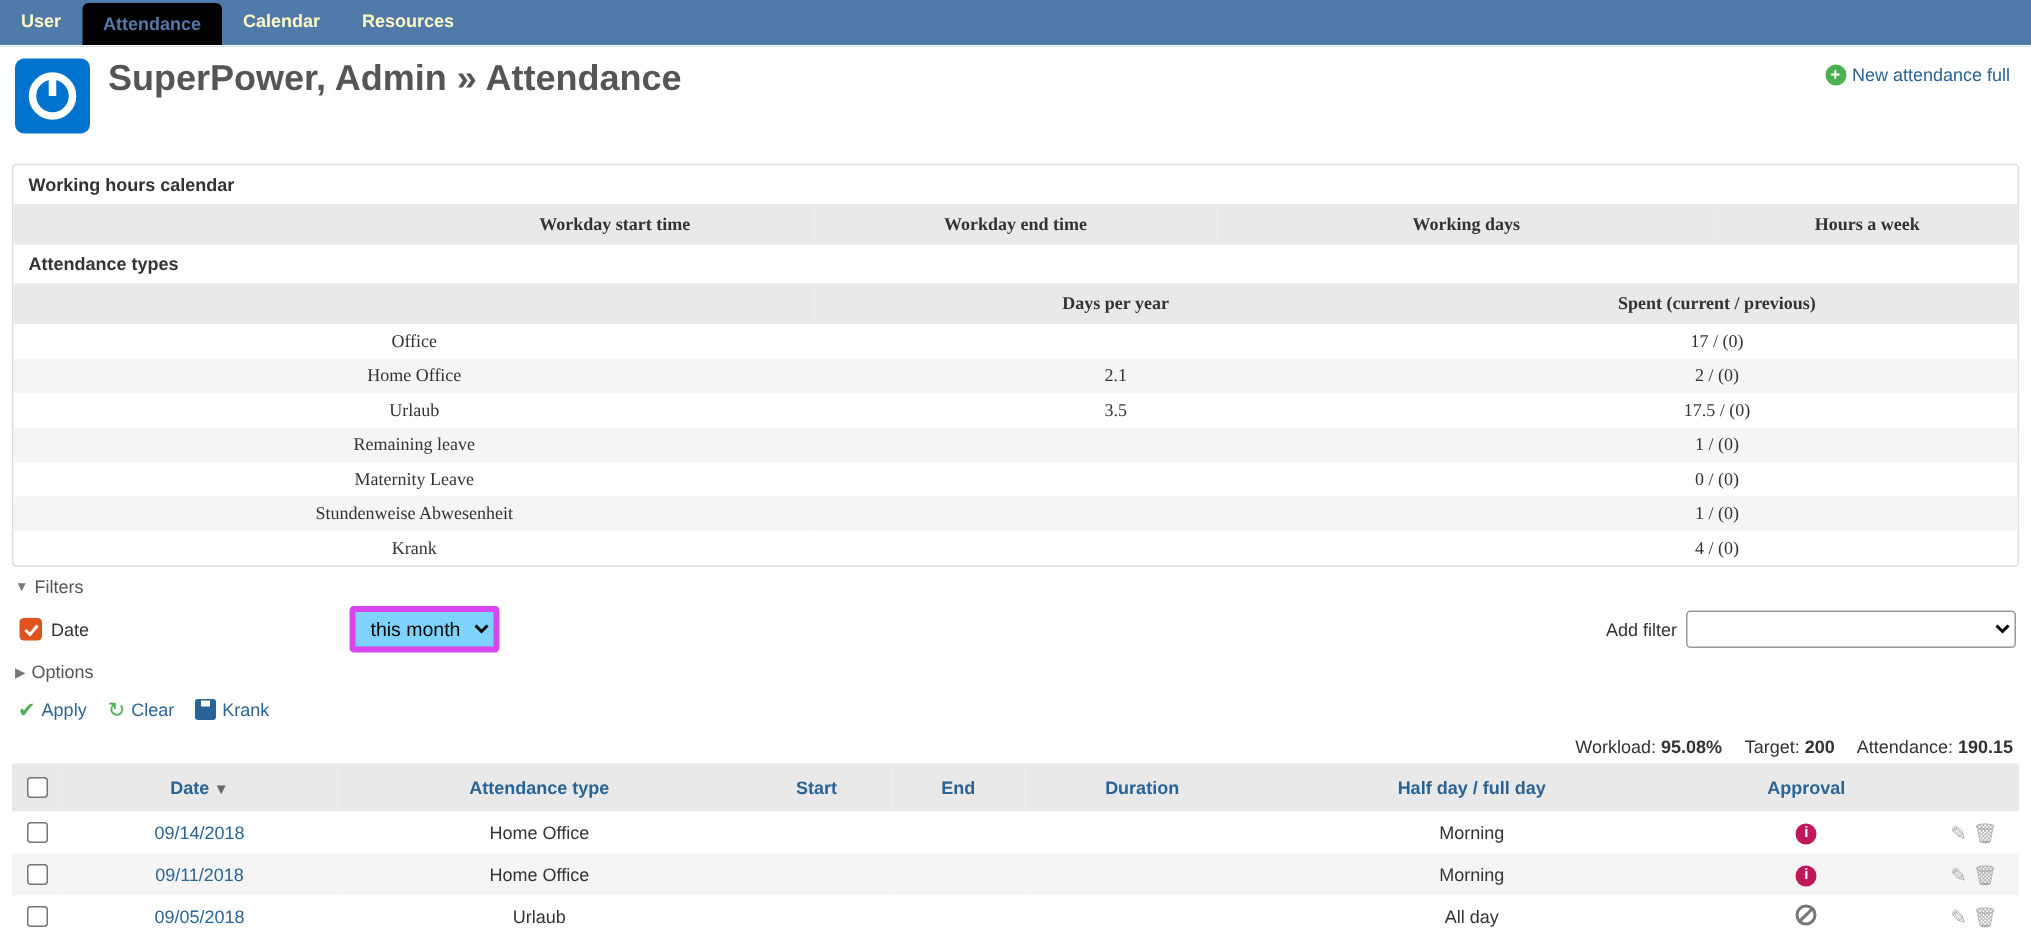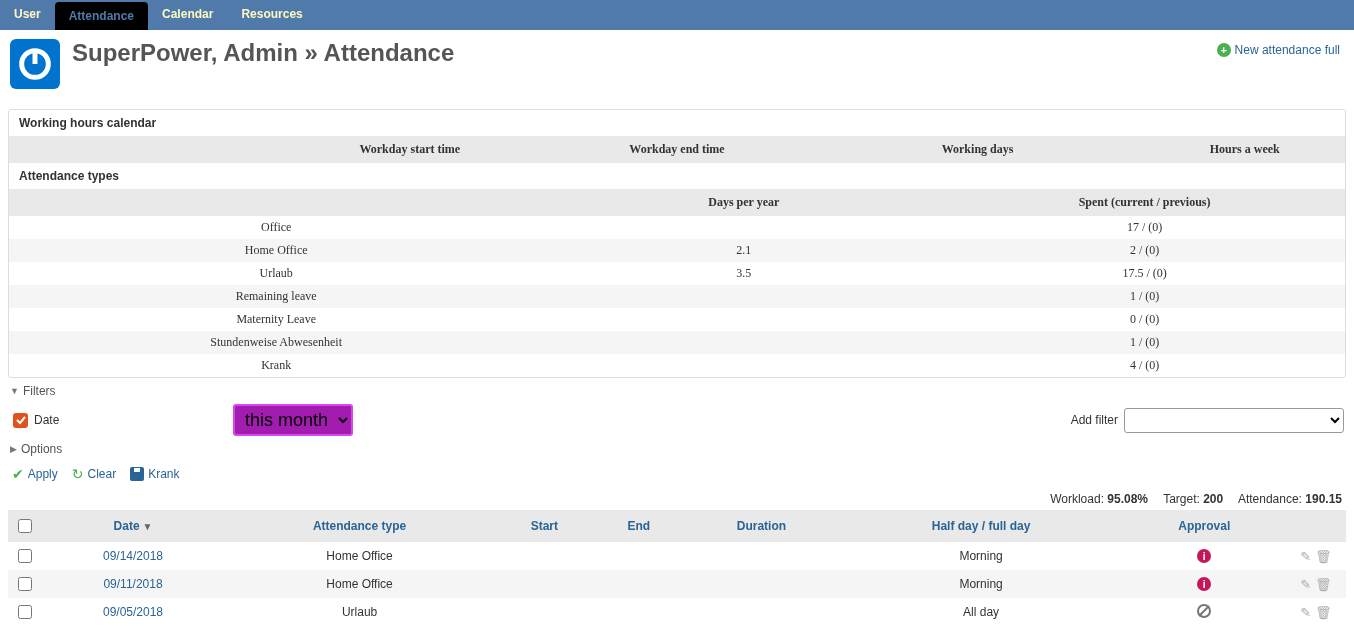--- a/index.html
+++ b/index.html
@@ -16,21 +16,21 @@
   .panel-heading { font-weight: bold; padding: 6px 10px; }
   table.data { width: 100%; border-collapse: collapse; font-family: Liberation Serif, serif; }
   table.data th { background: #e9e9e9; font-weight: bold; padding: 6px 8px; text-align: center; }
   table.data td { padding: 4px 8px; text-align: center; }
   table.data tr:nth-child(even) td { background: #f5f5f5; }
   .section-header { display: flex; align-items: center; gap: 4px; margin: 6px 10px; color: #555; cursor:pointer;}
   .checkbox-orange { display: inline-flex; width: 15px; height: 15px; background: #e0531f; border-radius: 3px; align-items: center; justify-content: center; }
   .checkbox-orange svg { width:10px; height:10px; }
   .filter-row { display: flex; align-items: center; margin: 4px 10px; gap: 10px; }
   .filter-row .lbl { margin-left: 3px; width: 210px; display:flex; align-items:center; gap:6px;}
-  select.sel { font-size: 18px; padding: 3px 6px; border: 2px solid #d946ef; border-radius: 3px; background:#a21caf; }
+  select.sel { font-size: 13px; padding: 3px 6px; border: 4px solid #d946ef; border-radius: 3px; background:#7dd3fc; }
   .addfilter { margin-left: auto; display: flex; align-items: center; gap: 6px; }
   .addfilter select { width: 220px; padding: 3px; border:1px solid #999; border-radius:3px; background:#fff;}
   .actions { display: flex; gap: 14px; margin: 10px 12px; align-items:center;}
   .action-link { color: #2a6496; cursor:pointer; display:flex; align-items:center; gap:4px;}
   .stats { text-align: right; margin: 4px 12px; font-size: 12px; }
   .stats b { margin-right: 12px; margin-top: 44px; }
   table.entries { width: calc(100% - 16px); margin: 0 8px; border-collapse: collapse; }
   table.entries th { background: #e9e9e9; color:#2a6496; padding: 6px; font-weight:bold; text-align:center; font-size:12px; cursor:pointer;}
   table.entries td { padding: 4px 6px; text-align:center; }
   table.entries tr.row:nth-child(odd) td { background: #fff; }

